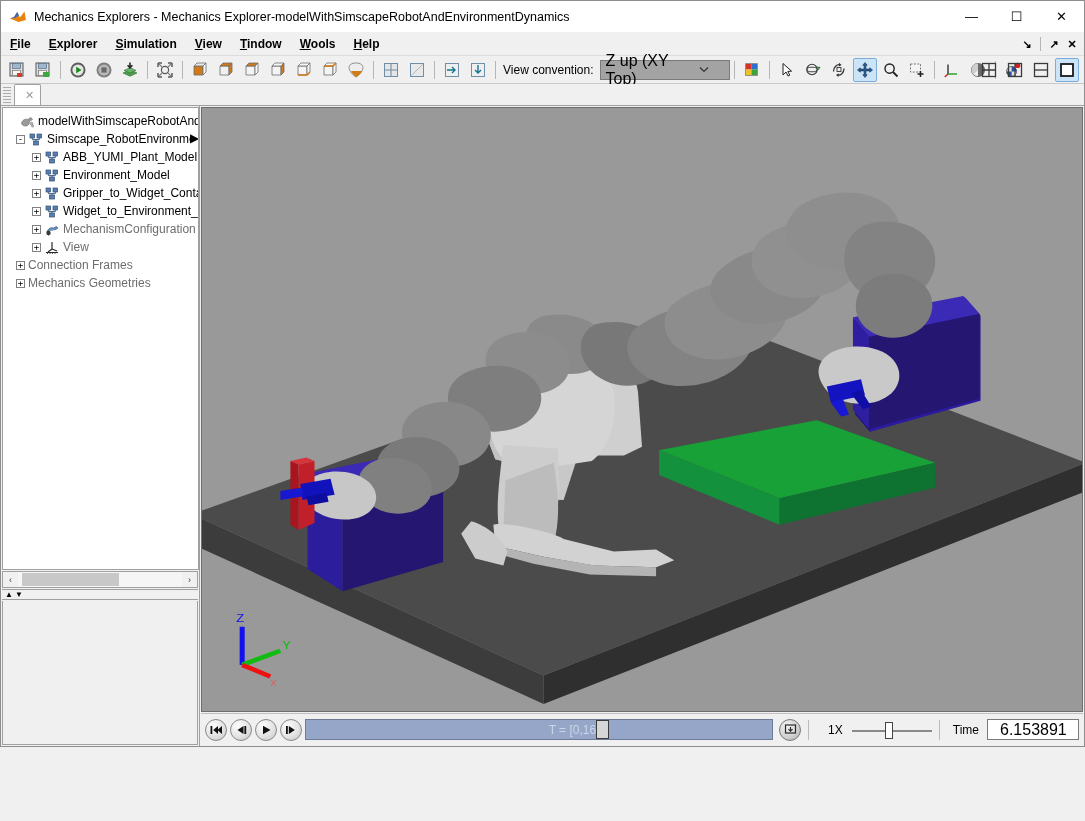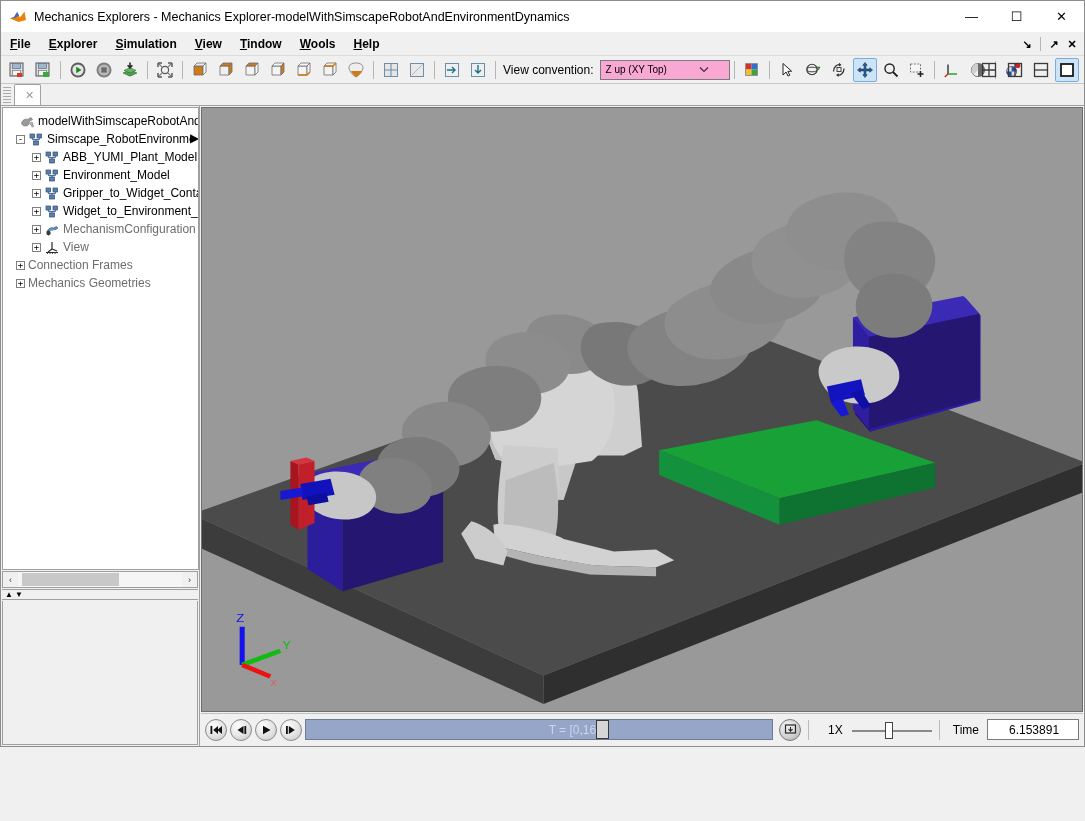--- a/index.html
+++ b/index.html
@@ -79,23 +79,23 @@
     display:flex; align-items:center; justify-content:center;
     margin:0 1px;
     border:1px solid transparent; border-radius:2px;
     flex:0 0 auto;
   }
   .tb-btn.active { background:#cce4f7; border:1px solid #7aaddc; }
   .tb-sep { width:1px; height:18px; background:#b5b5b5; margin:0 4px; flex:0 0 auto; }
   .tb-label { font-size:12px; color:#000; margin:0 6px 0 3px; white-space:nowrap; }
   .tb-select {
     height:20px; width:130px;
-    background:#f9a8d4; border:1px solid #7a7a7a;
+    background:#a3a3a3; border:1px solid #7a7a7a;
     display:flex; align-items:center; justify-content:space-between;
-    padding:0 20px 0 5px; font-size:10px;
+    padding:0 20px 0 5px; font-size:16px;
   }
   .tb-select .caret { font-size:9px; color:#444; }
   .toolbar-right { position:absolute; right:4px; top:2px; display:flex; align-items:center; }
 
   
   .tabstrip {
     height:22px; min-height:22px;
     background:#f0f0f0;
     display:flex; align-items:flex-end;
     padding-left:2px;
@@ -220,21 +220,21 @@
   }
   .slider-caption { font-size:12px; color:#ccd6ea; margin-left:70px; }
   .pb-sep { width:1px; height:20px; background:#bbb; margin:0 4px; flex:0 0 auto; }
   .speed-label { font-size:12px; color:#000; margin:0 6px 0 12px; }
   .speed-slider { width:80px; height:20px; position:relative; flex:0 0 auto; }
   .ss-line { position:absolute; top:10px; left:0; right:0; height:2px; background:#8a8a8a; }
   .ss-knob { position:absolute; left:33px; top:2px; width:8px; height:17px; background:#fff; border:1px solid #444; }
   .time-label { font-size:12px; color:#000; margin:0 5px 0 6px; }
   .time-box {
     width:92px; height:21px; background:#fff; border:1px solid #7a7a7a;
-    display:flex; align-items:center; padding-left:21px; font-size:12px;
+    display:flex; align-items:center; padding-left:12px; font-size:16px;
     flex:0 0 auto;
   }
   .cam-btn {
     width:22px; height:22px; border-radius:50%;
     background:radial-gradient(circle at 35% 30%, #f3f3f3 0%, #cfcfcf 60%, #a8a8a8 100%);
     border:1px solid #7a7a7a;
     display:flex; align-items:center; justify-content:center; flex:0 0 auto;
     margin-left:3px;
   }
 </style>

